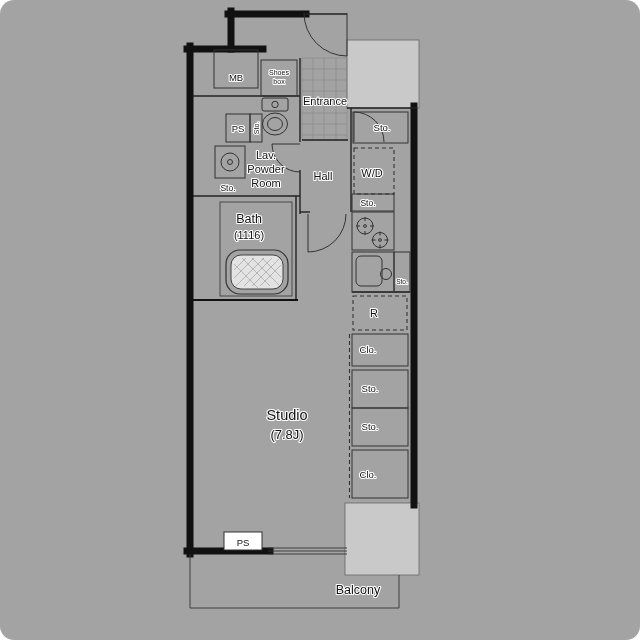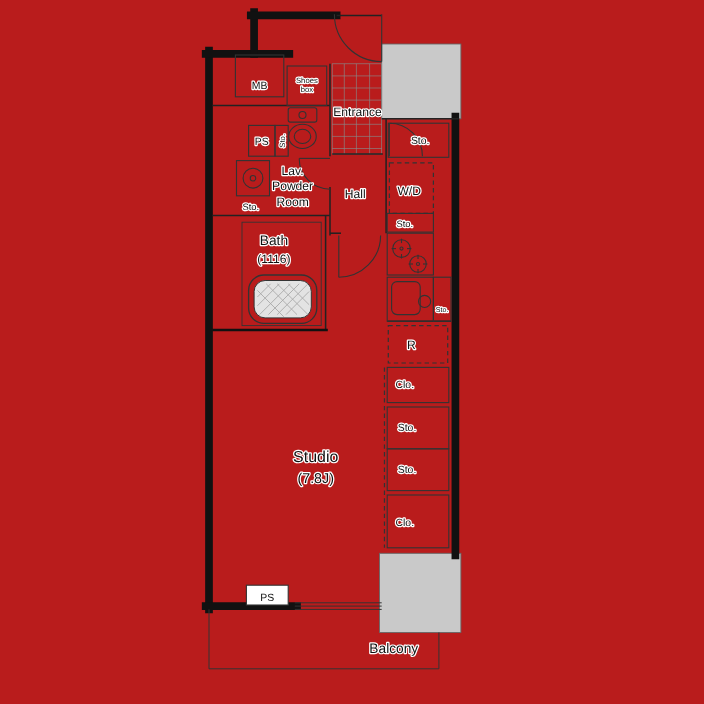--- a/index.html
+++ b/index.html
@@ -1,17 +1,17 @@
 <!DOCTYPE html>
 <html><head>
 <meta charset="utf-8">
 <style>
   html,body { margin:0; padding:0; background:#ffffff; }
-  .plan-wrap { position:relative; width:640px; height:640px; background:#b91c1c; overflow:hidden;
-               font-family:"Liberation Sans", sans-serif; }
+  .plan-wrap { position:relative; width:640px; height:640px; background:#a3a3a3; overflow:hidden;
+               font-family:"Liberation Sans", sans-serif;border-radius:14px; }
   svg { display:block; }
   .wall  { stroke:#111111; stroke-width:7; stroke-linecap:square; fill:none; }
   .mid   { stroke:#111111; stroke-width:2.2; fill:none; }
   .thin  { stroke:#222222; stroke-width:1.4; fill:none; }
   .fine  { stroke:#333333; stroke-width:0.9; fill:none; }
   .grid  { stroke:#888888; stroke-width:0.6; fill:none; }
   .dash  { stroke:#333333; stroke-width:1.1; fill:none; stroke-dasharray:4 3; }
   .fixw  { stroke:#333333; stroke-width:1; fill:#ffffff; }
   .fixn  { stroke:#333333; stroke-width:1; fill:none; }
   .shaft { fill:#c9c9c9; stroke:#666666; stroke-width:0.8; }

